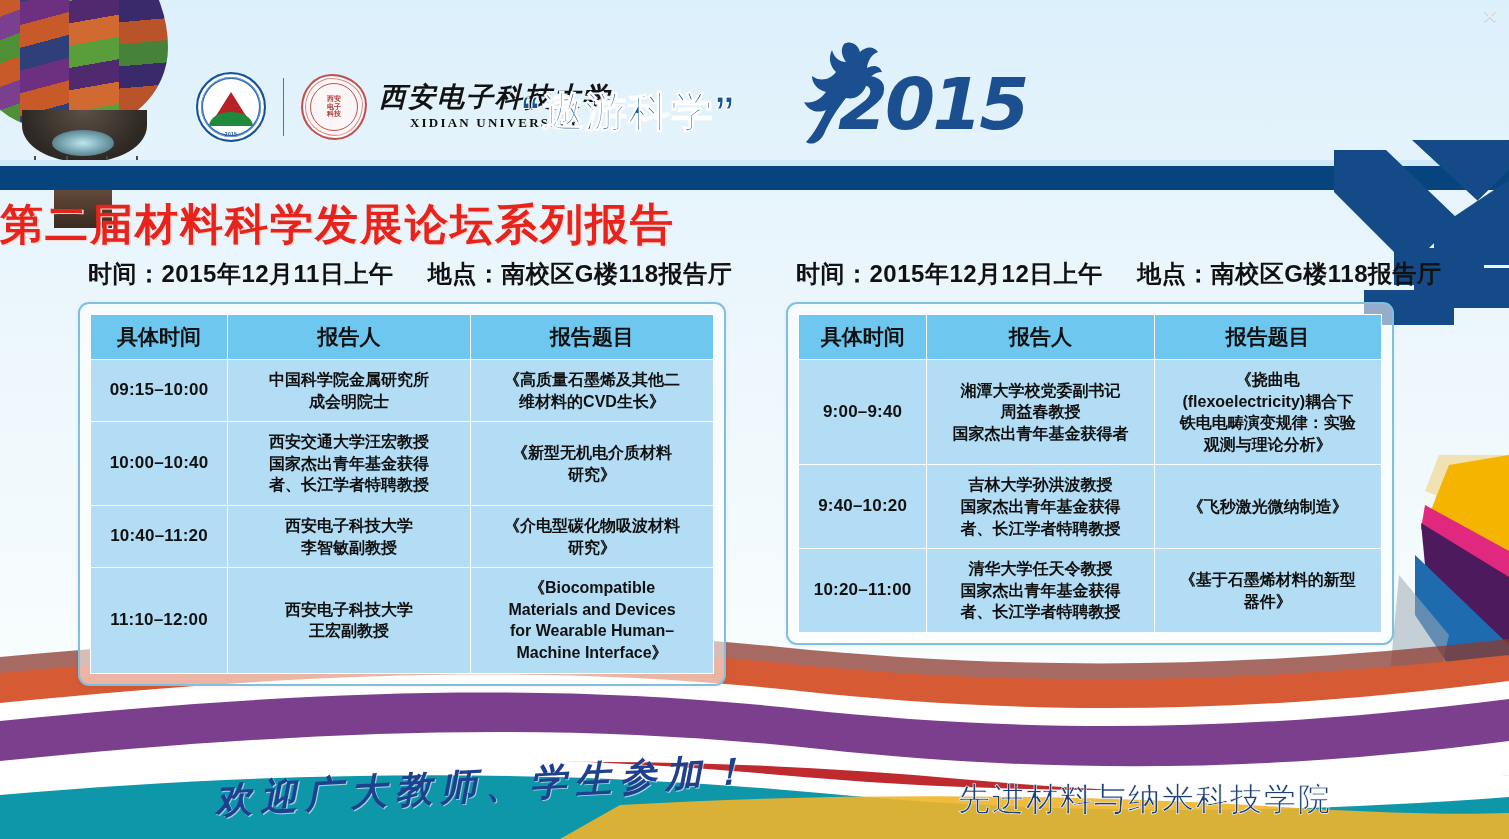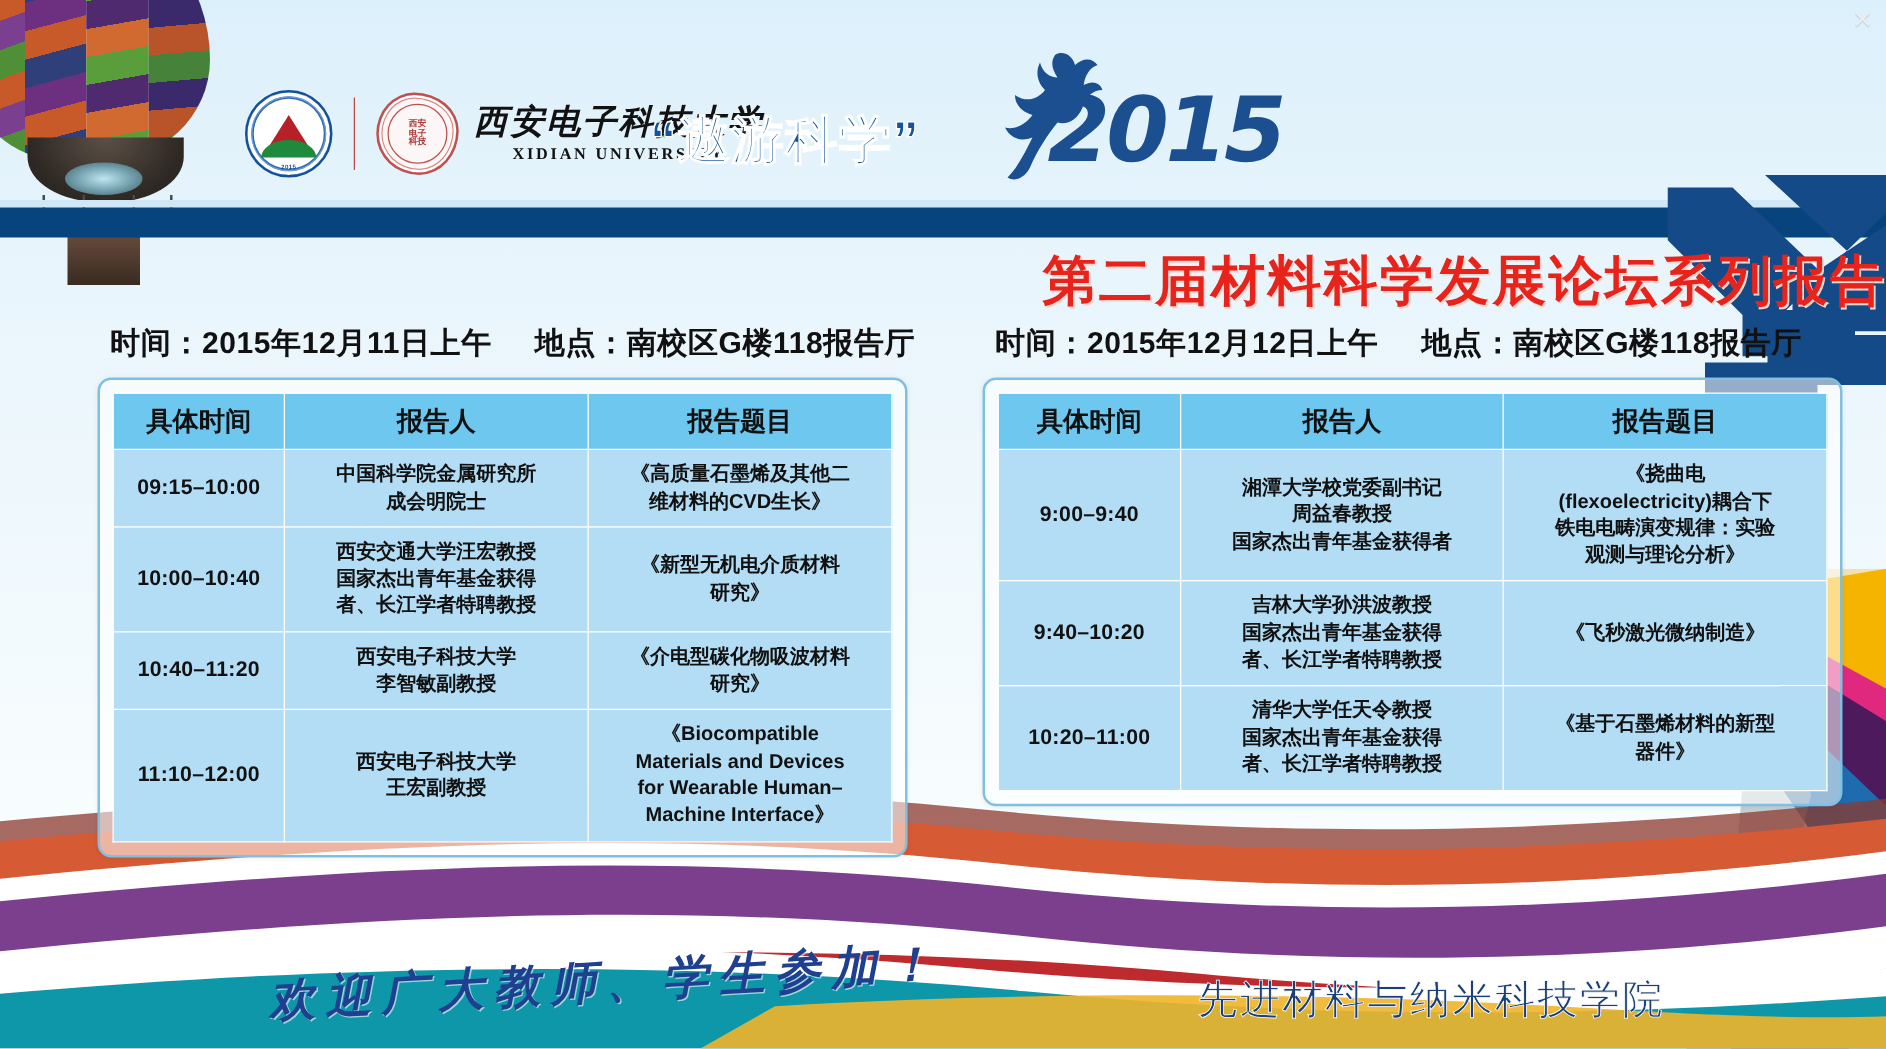--- a/index.html
+++ b/index.html
@@ -126,29 +126,29 @@
 
   
   #closebtn{
     position:absolute;right:8px;top:5px;width:22px;height:22px;cursor:pointer;
     color:#e9eef0;font-size:20px;line-height:22px;text-align:center;
     text-shadow:0 1px 1px rgba(0,0,0,.18);font-weight:bold;
   }
 
   
   #maintitle{
-    position:absolute;left:0;top:196px;width:1509px;text-align:right;
+    position:absolute;left:0;top:196px;width:1509px;text-align:left;
     font-size:43px;font-weight:bold;color:#e8231b;letter-spacing:2px;
     text-shadow:1.4px 1.4px 0 #fbdad3;
   }
 
   
   .schedule{position:absolute;top:258px;}
   #sched-left{left:78px;width:648px;}
-  #sched-right{left:786px;width:688px;}
+  #sched-right{left:786px;width:608px;}
   .meta{
     font-size:24px;font-weight:bold;color:#111;white-space:nowrap;
     margin:0 0 12px 10px;letter-spacing:.5px;
   }
   .meta .sp{display:inline-block;width:20px;}
   .tblwrap{
     background:rgba(255,255,255,.55);
     border:2px solid #7fbfe0;
     border-radius:11px;
     padding:10px;

